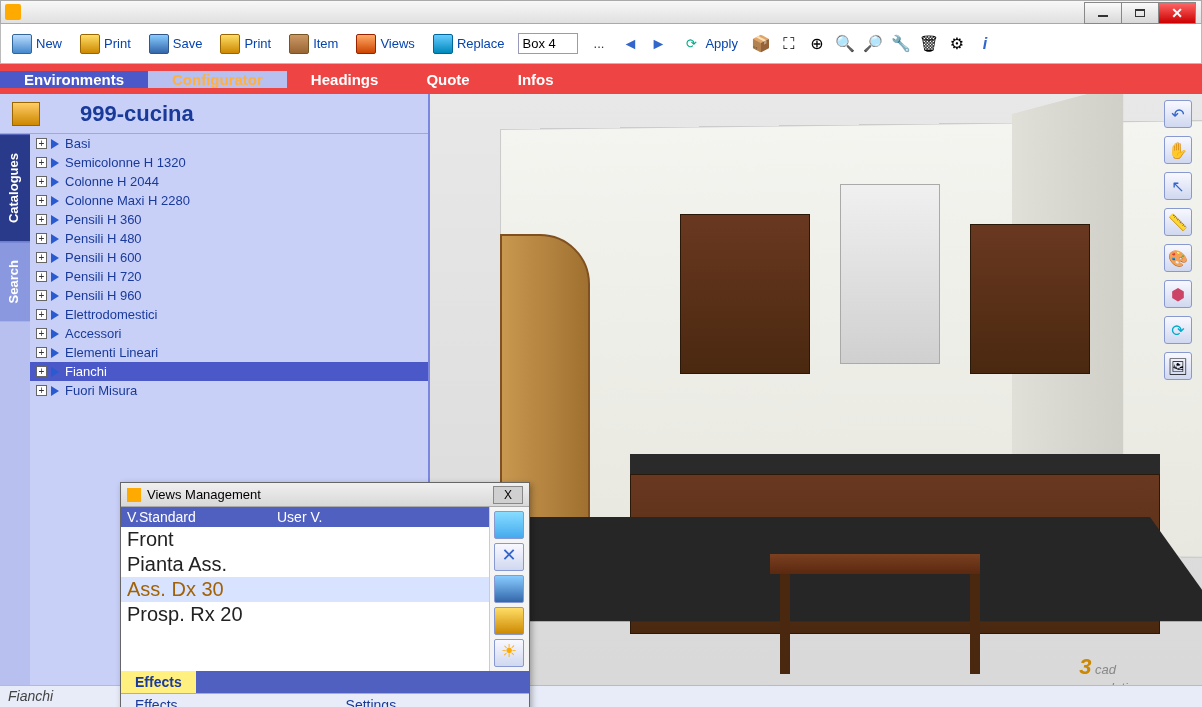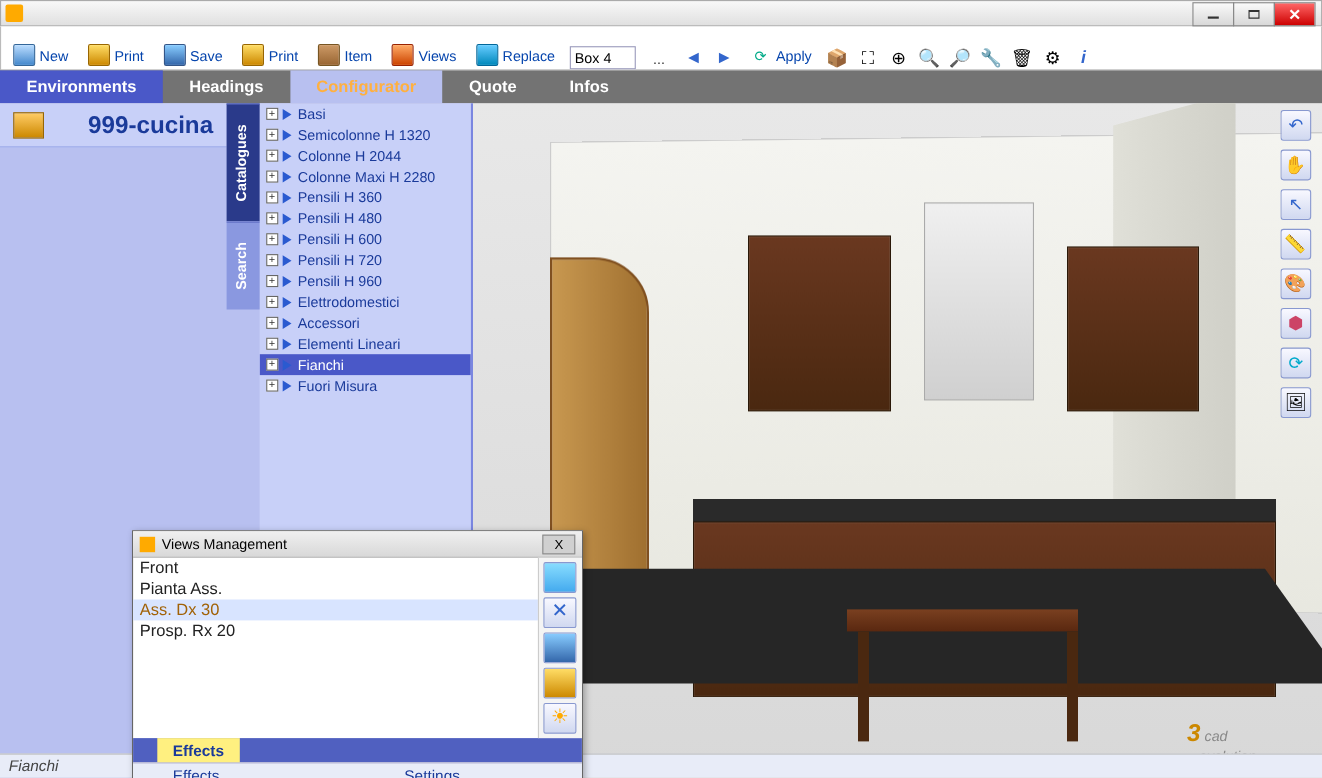--- a/index.html
+++ b/index.html
@@ -7,42 +7,42 @@
 
 .titlebar { height: 24px; background: linear-gradient(#f8f8f8, #e0e0e0); border: 1px solid #aaa; display: flex; align-items: center; padding: 0 4px; font-size: 12px; color: #333; }
 .titlebar .app-icon { width: 16px; height: 16px; background: #fa0; margin-right: 4px; border-radius: 2px; }
 .titlebar .spacer { flex: 1; }
 .win-controls { display: flex; position: absolute; right: 6px; top: 2px; }
 .win-btn { width: 38px; height: 22px; border: 1px solid #888; background: linear-gradient(#fafafa,#d8d8d8); display: flex; align-items: center; justify-content: center; font-size: 11px; margin-left: -1px; }
 .win-btn.close { background: linear-gradient(#f66,#c00); color: #fff; font-weight: bold; font-size: 14px; }
 .win-btn.max div { width: 10px; height: 8px; border: 1px solid #333; border-top: 2px solid #333; }
 .win-btn.min div { width: 10px; height: 2px; background: #333; margin-top: 6px; }
 
-.toolbar { height: 40px; background: #fff; border: 1px solid #bbb; border-top: none; display: flex; align-items: flex-end; padding: 0 6px; gap: 8px; }
+.toolbar { height: 40px; background: #fff; border: 1px solid #bbb; border-top: none; display: flex; align-items: center; padding: 0 6px; gap: 8px; }
 .tb-btn { display: flex; align-items: center; gap: 4px; padding: 3px 5px; font-size: 13px; color: #0645ad; cursor: pointer; }
 .tb-icon { width: 20px; height: 20px; border-radius: 2px; display: inline-block; }
 .ico-new { background: linear-gradient(#bdf,#48c); border: 1px solid #369; }
 .ico-open { background: linear-gradient(#fd6,#c80); border: 1px solid #960; }
 .ico-save { background: linear-gradient(#8cf,#36a); border: 1px solid #358; }
 .ico-print { background: linear-gradient(#fd6,#c80); border: 1px solid #960; }
 .ico-item { background: linear-gradient(#c96,#963); border: 1px solid #752; }
 .ico-views { background: linear-gradient(#fa6,#c40); border: 1px solid #920; }
 .ico-replace { background: linear-gradient(#6cf,#08b); border: 1px solid #069; }
 .tb-input { padding: 2px 4px; font-size: 13px; border: 1px solid #99b; width: 60px; }
 .tb-dots { padding: 2px 8px; font-size: 13px; color: #333; }
 .tb-sicon { width: 20px; height: 20px; display: inline-flex; align-items: center; justify-content: center; cursor: pointer; }
 
-.tabbar { height: 30px; background: #737373; display: flex; }
+.tabbar { height: 30px; background: #ef4444; display: flex; align-items: center; }
 .tab { padding: 0 24px; display: flex; align-items: center; color: #fff; font-size: 15px; font-weight: bold; cursor: pointer; }
 .tab.active { background: #4a58c8; }
 .tab.highlight { background: #b8c0f0; color: #ffb040; }
 
 .main-area { display: flex; height: calc(100% - 94px); position: relative; }
 
-.left-panel { width: 430px; background: #b8c0f0; border-right: 2px solid #7a86e0; display: flex; position: relative; }
+.left-panel { width: 430px; background: #b8c0f0; border-right: 2px solid #7a86e0; display: flex; flex-direction: column; position: relative; }
 .catalog-header { height: 40px; background: #c8d0f8; display: flex; align-items: center; padding: 0 12px; border-bottom: 1px solid #9aa8e8; }
 .catalog-icon { width: 28px; height: 24px; background: linear-gradient(#fc6,#c80); border: 1px solid #960; margin-right: 40px; }
 .catalog-title { font-size: 22px; font-weight: bold; color: #1a3a9a; }
 
 .tree-wrap { flex: 1; display: flex; }
 .side-tabs { width: 30px; display: flex; flex-direction: column; }
 .side-tab { writing-mode: vertical-rl; transform: rotate(180deg); padding: 18px 6px; font-size: 13px; font-weight: bold; color: #fff; background: #2a3a8a; border-bottom: 1px solid #5a68c0; cursor: pointer; text-align: center; }
 .side-tab.inactive { background: #8a98e0; }
 
 .tree { flex: 1; background: #c8d0f8; overflow: auto; }
@@ -74,26 +74,26 @@
 .status-bar { position: absolute; bottom: 0; left: 0; right: 0; height: 22px; background: #e8ecf8; border-top: 1px solid #bbb; padding: 2px 8px; font-size: 14px; font-style: italic; color: #444; }
 
 .views-dialog { position: absolute; left: 120px; top: 482px; width: 410px; background: #fff; border: 1px solid #666; box-shadow: 2px 2px 6px rgba(0,0,0,0.3); z-index: 50; }
 .vd-title { height: 24px; background: linear-gradient(#f0f0f0,#d8d8d8); border-bottom: 1px solid #aaa; display: flex; align-items: center; padding: 0 6px; font-size: 13px; }
 .vd-title .app-icon { width: 14px; height: 14px; background: #fa0; margin-right: 6px; }
 .vd-close { margin-left: auto; width: 30px; height: 18px; background: #d0d0d0; border: 1px solid #888; text-align: center; font-size: 12px; line-height: 16px; cursor: pointer; }
 .vd-body { display: flex; }
 .vd-list { flex: 1; }
 .vd-header { background: #5060c0; color: #fff; font-size: 14px; padding: 2px 6px; display: flex; }
 .vd-header span:first-child { width: 150px; }
-.vd-item { padding: 1px 6px; font-size: 15px; color: #222; cursor: pointer; }
+.vd-item { padding: 1px 6px; font-size: 20px; color: #222; cursor: pointer; }
 .vd-item.selected { background: #d8e4ff; color: #a16207; }
 .vd-toolbar { width: 40px; padding: 4px; display: flex; flex-direction: column; gap: 4px; background: #f4f4f4; border-left: 1px solid #ccc; }
 .vd-tb-btn { width: 30px; height: 28px; background: linear-gradient(#f8f8ff,#d0d8f0); border: 1px solid #8898d0; border-radius: 2px; cursor: pointer; }
 .vd-footer { background: #5060c0; display: flex; }
-.vd-ftab { padding: 3px 14px; font-size: 14px; color: #fff; cursor: pointer; margin-left: 22px; }
+.vd-ftab { padding: 3px 14px; font-size: 14px; color: #fff; cursor: pointer; }
 .vd-ftab.active { background: #fff080; color: #1a3a9a; font-weight: bold; }
 </style>
 </head>
 <body>
 
 <div class="titlebar">
   <span class="app-icon"></span>
   <span class="spacer"></span>
 </div>
 <div class="win-controls">
@@ -149,22 +149,22 @@
   <span class="tb-sicon">🔍</span>
   <span class="tb-sicon">🔎</span>
   <span class="tb-sicon">🔧</span>
   <span class="tb-sicon">🗑</span>
   <span class="tb-sicon">⚙</span>
   <span class="tb-sicon" style="color:#36c;font-style:italic;font-weight:bold">i</span>
 </div>
 
 <div class="tabbar">
   <div class="tab active">Environments</div>
+  <div class="tab highlight">Configurator</div>
   <div class="tab">Headings</div>
-  <div class="tab highlight">Configurator</div>
   <div class="tab">Quote</div>
   <div class="tab">Infos</div>
 </div>
 
 <div class="main-area">
   <div class="left-panel">
     <div class="catalog-header">
       <span class="catalog-icon"></span>
       <span class="catalog-title">999-cucina</span>
     </div>
@@ -280,20 +280,24 @@
 </div>
 
 <div class="views-dialog">
   <div class="vd-title">
     <span class="app-icon"></span>
     <span>Views Management</span>
     <div class="vd-close">X</div>
   </div>
   <div class="vd-body">
     <div class="vd-list">
+      <div class="vd-header">
+        <span>V.Standard</span>
+        <span>User V.</span>
+      </div>
       <div id="vd-items">
           <div class="vd-item">Front</div>
           <div class="vd-item">Pianta Ass.</div>
           <div class="vd-item selected">Ass. Dx 30</div>
           <div class="vd-item">Prosp. Rx 20</div>
         </div>
     </div>
     <div class="vd-toolbar">
       <div class="vd-tb-btn" style="background:linear-gradient(#8df,#4ae)"></div>
       <div class="vd-tb-btn" style="color:#36c;font-size:18px;text-align:center">✕</div>

